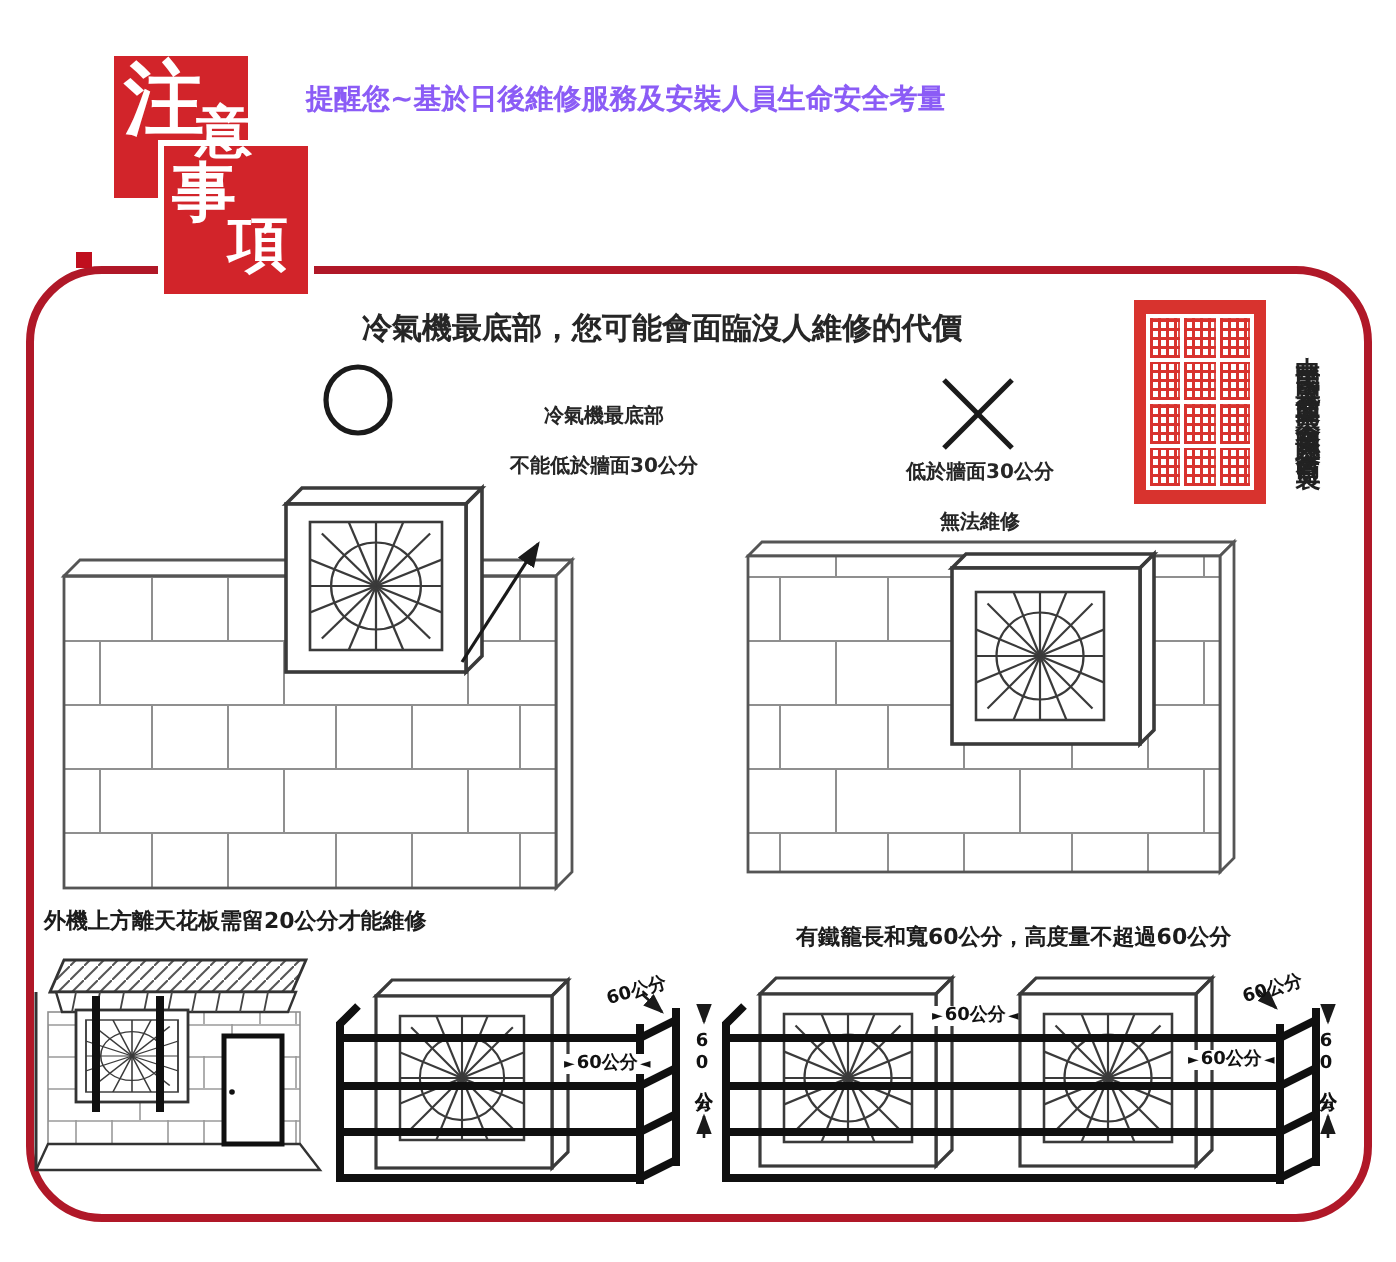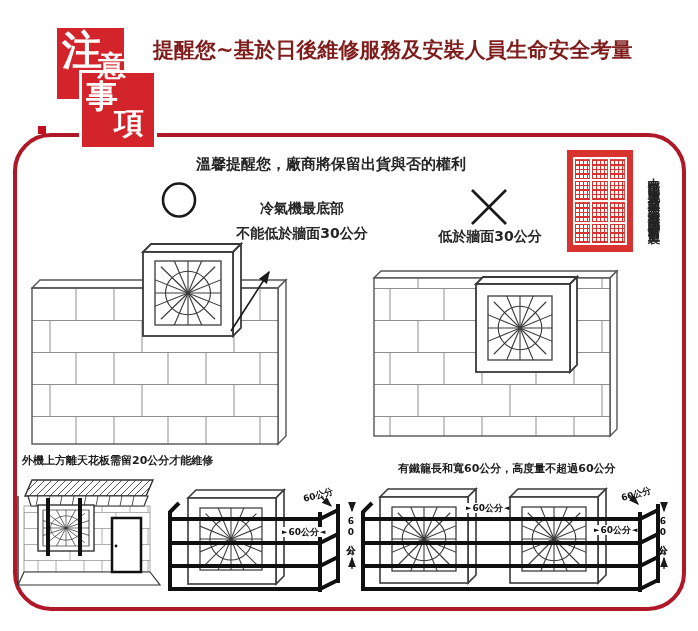--- a/index.html
+++ b/index.html
@@ -9,27 +9,27 @@
   }
   .abs{position:absolute;}
   
   .badge{left:38px;top:22px;width:122px;height:130px;}
   .badge-sq{position:absolute;background:#d2242a;}
   .badge-sq1{left:19px;top:6px;width:67px;height:71px;}
   .badge-sq2{left:41px;top:48px;width:72px;height:74px;border:3px solid #fff;}
   .badge-ch{position:absolute;color:#fff;font-weight:bold;line-height:1;}
   .badge-dot{position:absolute;left:0;top:104px;width:8px;height:8px;background:#c00f1e;}
   
-  .hdr{left:153px;top:36px;width:540px;font-size:21px;font-weight:bold;
-       color:#7f1d1d;line-height:29px;white-space:nowrap;}
+  .hdr{left:153px;top:36px;width:540px;font-size:14px;font-weight:bold;
+       color:#8b5cf6;line-height:29px;white-space:nowrap;}
   
   .panel{left:13px;top:133px;width:665px;height:470px;border:4px solid #b01828;border-radius:38px;}
   .panel-title{left:166px;top:155px;width:330px;text-align:center;font-size:15px;
                font-weight:bold;color:#262626;}
-  .note{font-size:14px;font-weight:bold;color:#262626;text-align:center;line-height:25px;}
+  .note{font-size:10px;font-weight:bold;color:#262626;text-align:center;line-height:25px;}
   .good-note{left:226px;top:196px;width:152px;}
   .bad-note{left:414px;top:224px;width:152px;}
   .caption{font-size:11px;font-weight:bold;color:#1c1c1c;white-space:nowrap;}
   .cap-left{left:22px;top:453px;}
   .cap-right{left:398px;top:461px;}
   .side-caption{left:645px;top:168px;height:306px;writing-mode:vertical-rl;
      text-orientation:upright;font-size:12.5px;letter-spacing:3px;font-weight:bold;color:#222;}
   
   .stamp{left:567px;top:150px;width:66px;height:102px;background:#d8332e;
          box-sizing:border-box;padding:7px 6px;}
@@ -215,29 +215,30 @@
   <span class="badge-ch" style="left:60px;top:30px;font-size:28px;">意</span>
   <span class="badge-ch" style="left:48px;top:58px;font-size:32px;">事</span>
   <span class="badge-ch" style="left:76px;top:86px;font-size:30px;">項</span>
   <div class="badge-dot"></div>
 </div>
 
 <div class="abs hdr">
   <div>提醒您~基於日後維修服務及安裝人員生命安全考量</div>
 </div>
 
-<div class="abs panel-title">溫馨提醒您，廠商將保留出貨與否的權利</div>
+<div class="abs panel-title">冷氣機最底部，您可能會面臨沒人維修的代價</div>
 
 <div class="abs note good-note">
   <div>冷氣機最底部</div>
   <div>不能低於牆面30公分</div>
 </div>
 
 <div class="abs note bad-note">
   <div>低於牆面30公分</div>
+  <div>無法維修</div>
 </div>
 
 <div class="abs stamp">
   <div class="stamp-inner">
     <div class="stamp-glyph"></div>
       <div class="stamp-glyph"></div>
       <div class="stamp-glyph"></div>
     <div class="stamp-glyph"></div>
       <div class="stamp-glyph"></div>
       <div class="stamp-glyph"></div>

